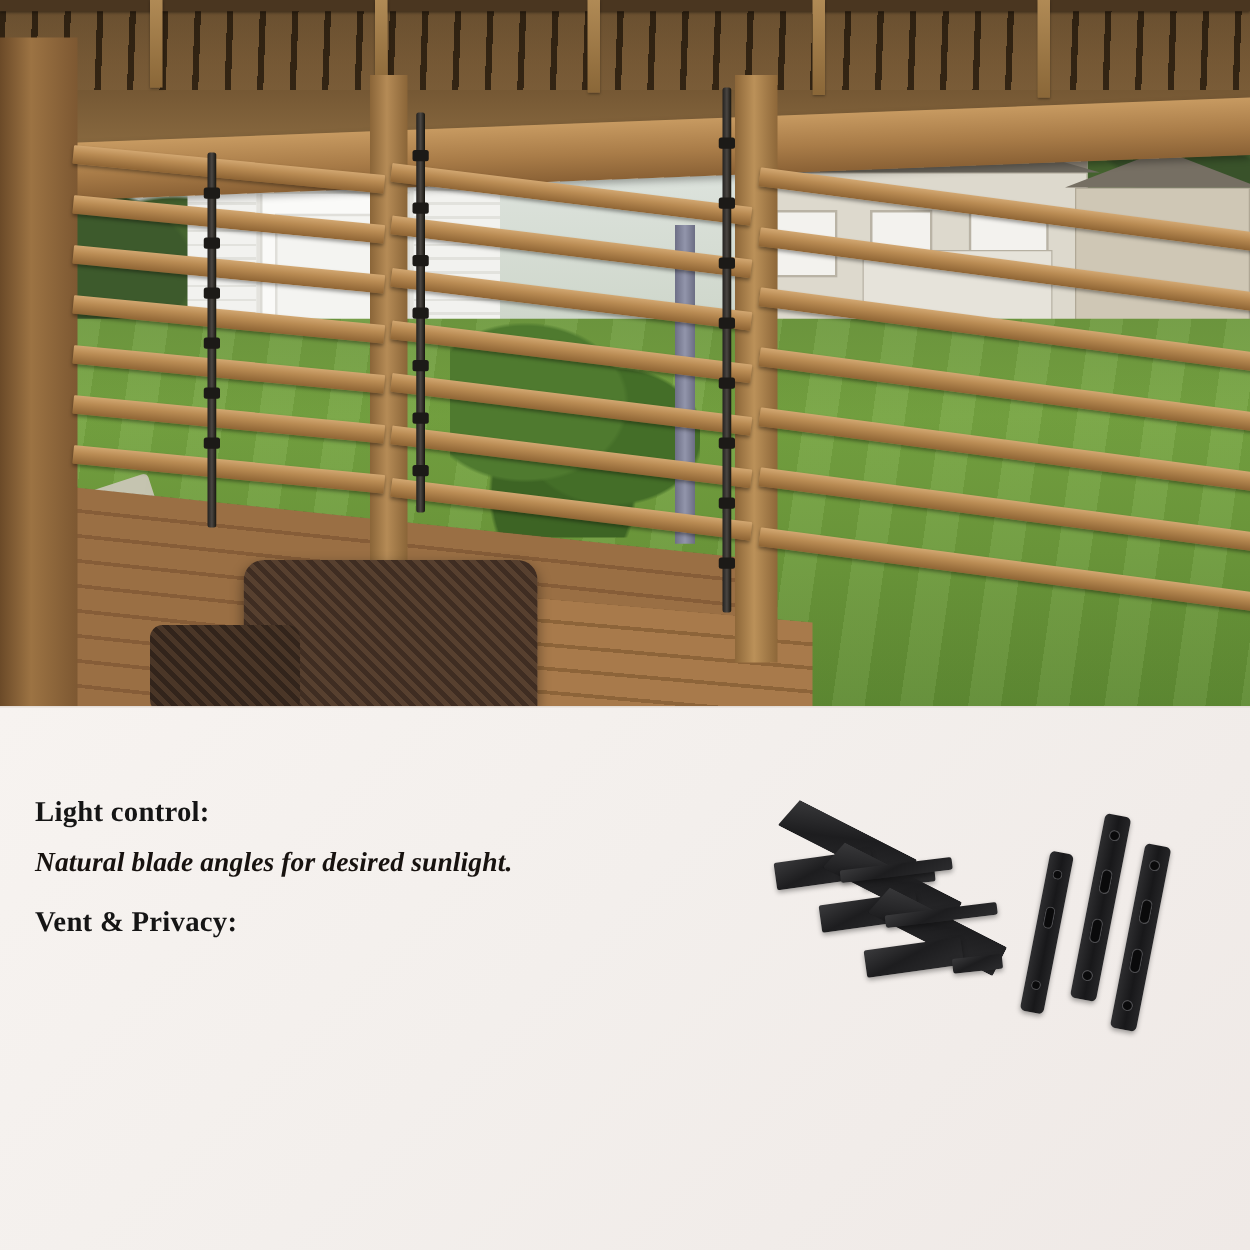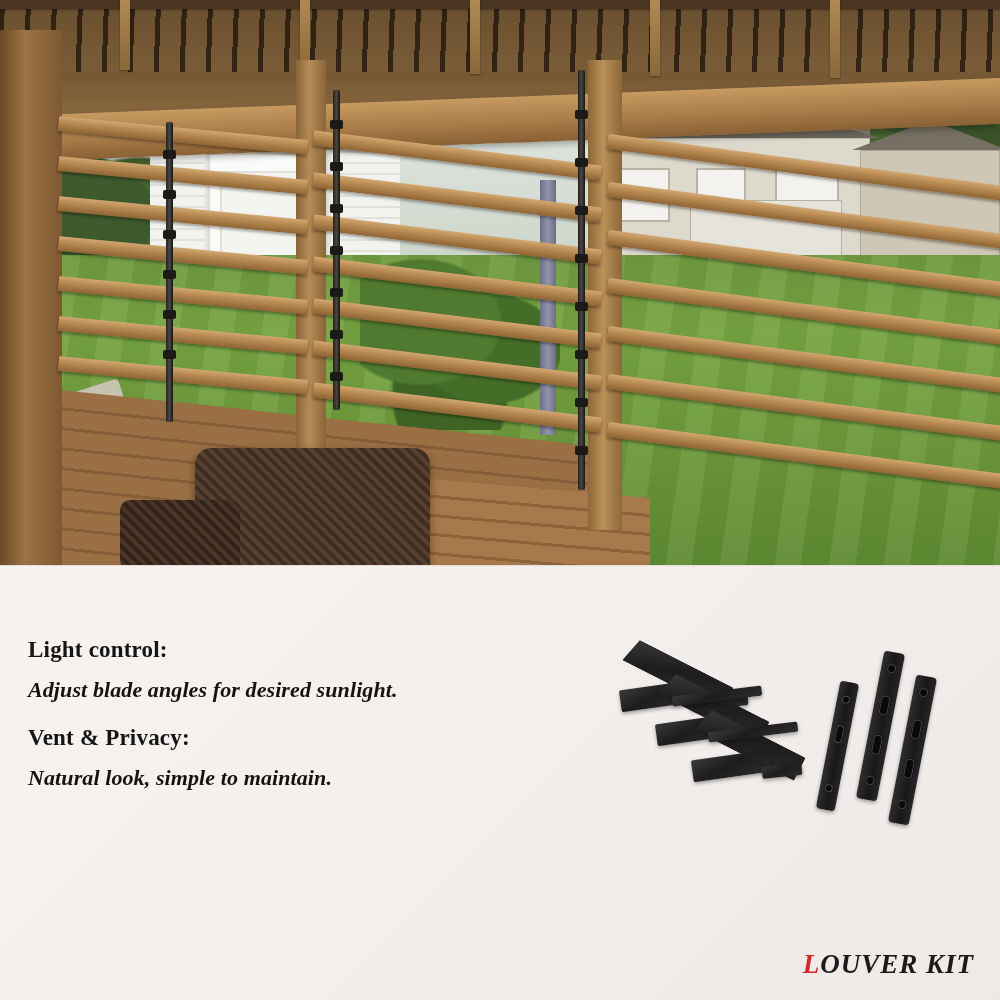--- a/index.html
+++ b/index.html
@@ -497,25 +497,24 @@
 
     <div class="chair"></div>
     <div class="chair-arm"></div>
   </div>
 
   <div class="panel">
     <div class="panel-divider"></div>
 
     <div class="copy-list">
       <p class="copy-head">Light control:</p>
-      <p class="copy-sub">Adjust blade angles for desired sunlight.</p>
+      <p class="copy-sub">Natural blade angles for desired sunlight.</p>
 
       <p class="copy-head">Vent &amp; Privacy:</p>
 
-      <p class="copy-sub">Natural look, simple to maintain.</p>
     </div>
 
     <div class="hardware">
 
       <div class="hw hw-bracket" style="left:10px; top:28px; width:112px; height:26px; transform: rotate(27deg); clip-path: polygon(0 100%, 6% 0, 100% 0, 100% 100%);"></div>
       <div class="hw hw-bracket" style="left:8px;  top:52px; width:78px;  height:22px; transform: rotate(-8deg);"></div>
       <div class="hw hw-bracket" style="left:78px; top:62px; width:58px; height:13px; transform: rotate(-6deg);"></div>
 
       <div class="hw hw-bracket" style="left:46px; top:62px; width:112px; height:26px; transform: rotate(27deg); clip-path: polygon(0 100%, 6% 0, 100% 0, 100% 100%);"></div>
       <div class="hw hw-bracket" style="left:44px; top:86px; width:78px; height:22px; transform: rotate(-8deg);"></div>
@@ -541,18 +540,15 @@
         <div class="hw-hole" style="left:6px; top:126px; width:9px; height:9px;"></div>
       </div>
 
       <div class="hw hw-strip" style="left:216px; top:48px; width:19px; height:130px; transform: rotate(11deg);">
         <div class="hw-hole" style="left:5px; top:14px; width:8px; height:8px;"></div>
         <div class="hw-hole-ob" style="left:5px; top:44px; width:8px; height:18px;"></div>
         <div class="hw-hole" style="left:5px; top:104px; width:8px; height:8px;"></div>
       </div>
     </div>
 
-    <div class="brand">
-      <span class="accent">L</span><span>OUVER KIT</span>
-    </div>
   </div>
 
 </div>
 
 </body></html>

